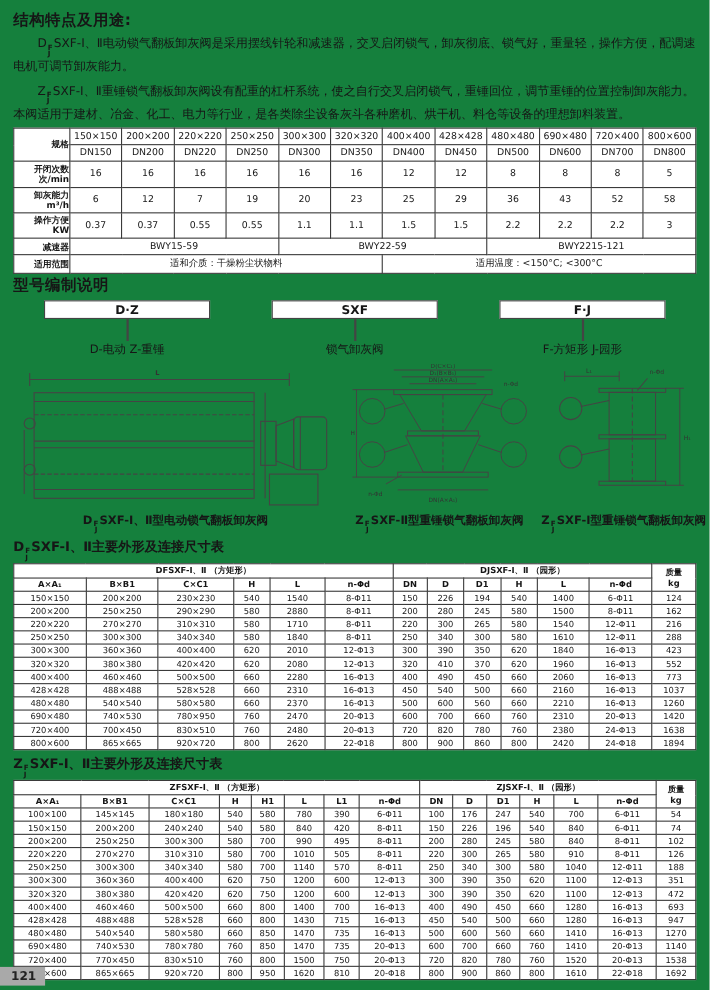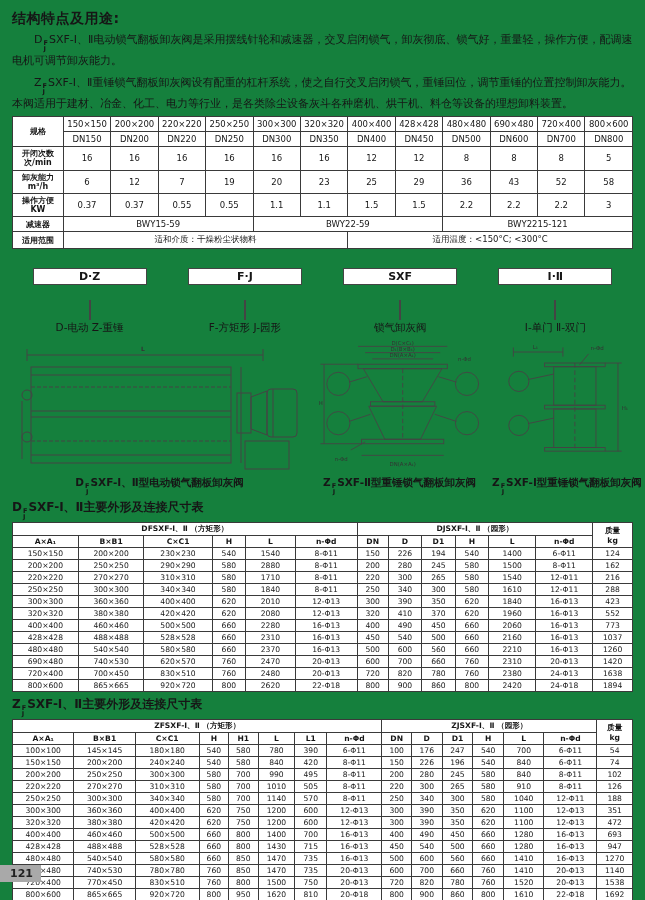--- a/index.html
+++ b/index.html
@@ -12,38 +12,38 @@
   .intro p { font-size:11px; line-height:1.6; margin:2px 0 4px 0; text-indent:2em; }
   .stack { display:inline-flex; flex-direction:column; vertical-align:-2px; font-size:6.5px; line-height:6px; font-weight:bold; margin:0 1px; text-indent:0; }
   .stack span { display:block; }
 
   table { border-collapse:collapse; width:100%; table-layout:fixed; background:#fff; }
   table.bordered { border:1.5px solid #2a2a2a; }
   td,th { border:1px solid #3a3a3a; font-size:8px; text-align:center; vertical-align:middle;
           padding:1px 0; font-weight:normal; overflow:hidden; white-space:nowrap; }
   th { font-weight:bold; }
   .perf td, .perf th { font-size:8.5px; padding:2px 0; }
-  .perf .lbl { font-size:8px; line-height:1.15; }
+  .perf .lbl { font-size:8px; line-height:1.15;text-align:right; }
 
   .model-row { display:flex; margin:4px 0 6px 0; }
   .model-item { flex:1; text-align:center; }
-  .model-box { border:1.5px solid #444; width:72%; margin:15px auto; font-size:11px; font-weight:bold; padding:1px 0; background:#fff; }
+  .model-box { border:1.5px solid #444; width:72%; margin:0 auto; font-size:11px; font-weight:bold; padding:1px 0; background:#fff; }
   .model-line { width:2px; height:20px; background:#444; margin:0 auto; }
   .model-desc { font-size:10.5px; margin-top:1px; }
 
   .drawings { display:flex; align-items:flex-end; margin:2px 0 4px 0; }
   .drawing { text-align:center; }
   .drawing svg { display:block; margin:0 auto; }
   .caption { font-size:10.5px; font-weight:bold; margin-top:1px; white-space:nowrap; }
   .dimtxt { font-size:6px; fill:#333; font-family:"DejaVu Sans", sans-serif; }
 
   .tbl-title { font-size:12px; font-weight:bold; margin:4px 0 2px 0; }
   .dim-table td, .dim-table th { font-size:7.6px; padding:1px 0; }
 
-  .pagenum-wrap { position:absolute; left:0; bottom:18px; display:flex; align-items:center; }
+  .pagenum-wrap { position:absolute; left:0; bottom:4px; display:flex; align-items:center; }
   .pagenum { background:#a9a9a9; color:#222; font-size:11px; font-weight:bold; padding:2px 8px 2px 10px; }
   .bind-bar { width:2px; background:#9a9a9a; margin-left:2px; }
 </style>
 </head>
 <body>
 
 <div class="page">
 
   <div class="intro">
     <div class="sec-heading">结构特点及用途:</div>
@@ -155,40 +155,36 @@
         <td colspan="4">BWY2215-121</td>
       </tr>
       <tr>
         <th class="lbl">适用范围</th>
         <td colspan="6">适和介质：干燥粉尘状物料</td>
         <td colspan="6">适用温度：&lt;150°C; &lt;300°C</td>
       </tr>
     </tbody>
   </table>
 
+  <div class="sec-heading">型号编制说明</div>
   <div class="model-row">
     <div class="model-item">
       <div class="model-box">D·Z</div>
       <div class="model-line"></div>
       <div class="model-desc">D-电动 Z-重锤</div>
     </div>
     <div class="model-item">
-      <div class="model-box">F·J</div>
-      <div class="model-line"></div>
-      <div class="model-desc">F-方矩形 J-园形</div>
-    </div>
-    <div class="model-item">
       <div class="model-box">SXF</div>
       <div class="model-line"></div>
       <div class="model-desc">锁气卸灰阀</div>
     </div>
     <div class="model-item">
-      <div class="model-box">Ⅰ·Ⅱ</div>
+      <div class="model-box">F·J</div>
       <div class="model-line"></div>
-      <div class="model-desc">Ⅰ-单门 Ⅱ-双门</div>
+      <div class="model-desc">F-方矩形 J-园形</div>
     </div>
   </div>
 
   <div class="drawings">
 
     <div class="drawing" style="width:295px">
       <svg width="290" height="134" viewBox="0 0 290 134">
         <g stroke="#444" stroke-width="1" fill="none">
           <line x1="12" y1="14" x2="248" y2="14"></line>
           <line x1="12" y1="8" x2="12" y2="20"></line>
@@ -463,21 +459,21 @@
           <td>600</td>
           <td>560</td>
           <td>660</td>
           <td>2210</td>
           <td>16-Φ13</td>
           <td>1260</td>
         </tr>
         <tr>
           <td>690×480</td>
           <td>740×530</td>
-          <td>620×570</td>
+          <td>780×950</td>
           <td>760</td>
           <td>2470</td>
           <td>20-Φ13</td>
           <td>600</td>
           <td>700</td>
           <td>660</td>
           <td>760</td>
           <td>2310</td>
           <td>20-Φ13</td>
           <td>1420</td>

